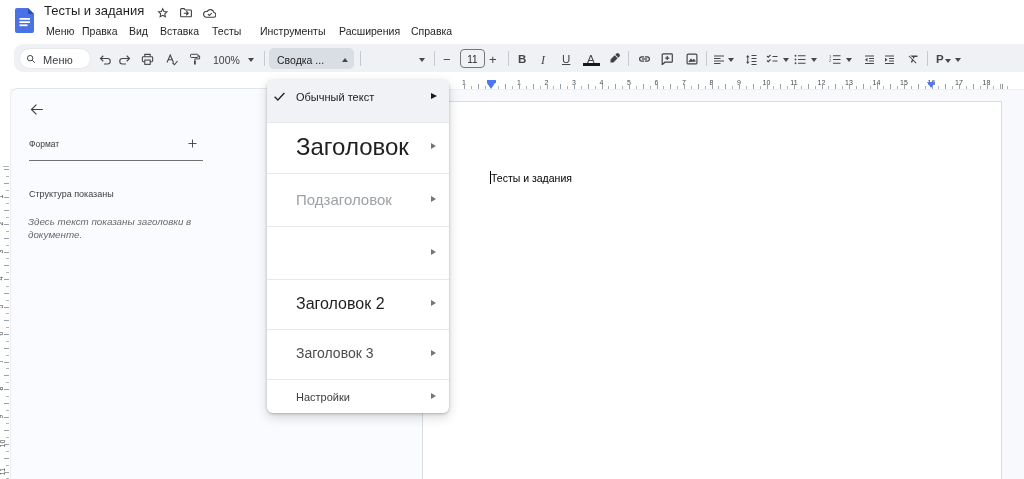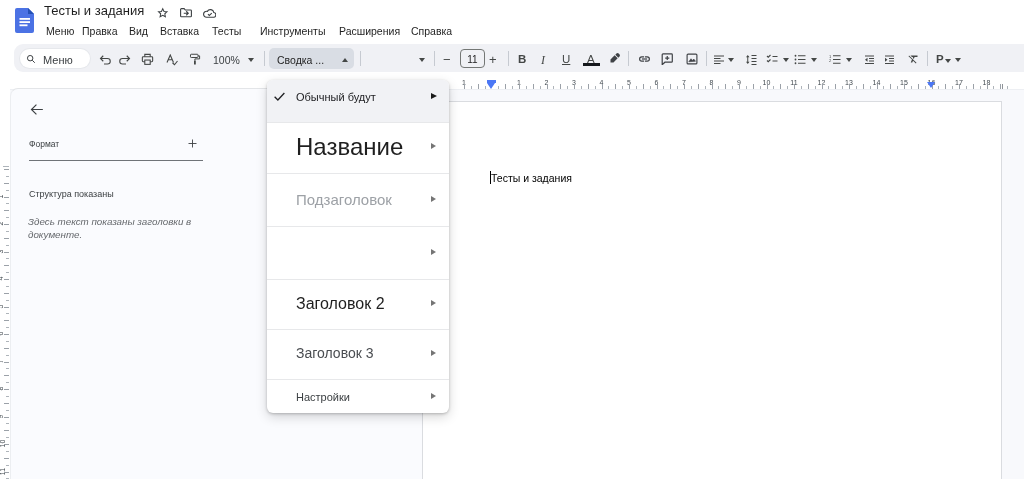--- a/index.html
+++ b/index.html
@@ -362,24 +362,24 @@
 <div class="abs" style="left:29px;top:159.5px;width:174px;height:1px;background:#6f7378;"></div>
 <div class="abs" style="left:29px;top:189px;font-size:9px;font-weight:500;color:#3c4043;">Структура показаны</div>
 <div class="abs" style="left:28px;top:215px;font-size:9.8px;font-style:italic;color:#66696d;width:166px;line-height:13px;">Здесь текст показаны заголовки в документе.</div>
 
 <div class="abs" style="left:267px;top:80px;width:182px;height:333px;background:#fff;border-radius:6px;box-shadow:0 1px 3px rgba(0,0,0,.22), 0 4px 12px rgba(0,0,0,.16);">
 
   <div class="abs" style="left:0;top:0;width:100%;height:42px;background:#f1f2f5;border-radius:6px 6px 0 0;"></div>
   <svg class="abs" style="position:absolute;left:6px;top:10px" width="13" height="13" viewBox="0 0 24 24" fill="none" stroke="#202124" stroke-width="2.4">
     <path d="M3 12.5 L9 18.5 L21 5.5"></path>
   </svg>
-  <div class="abs" style="left:29px;top:11px;font-size:11px;color:#202124;">Обычный будут</div>
+  <div class="abs" style="left:29px;top:11px;font-size:11px;color:#202124;">Обычный текст</div>
   <div class="abs" style="right:12px;top:13px;width:0;height:0;border-left:6px solid #1a1a1a;border-top:3.5px solid transparent;border-bottom:3.5px solid transparent;"></div>
   <div class="ddsep" style="top:42px;"></div>
-  <div class="abs" style="left:29px;top:53px;font-size:24px;color:#1f1f1f;">Название</div>
+  <div class="abs" style="left:29px;top:53px;font-size:24px;color:#1f1f1f;">Заголовок</div>
   <div class="ddarrow" style="top:63px;"></div>
   <div class="ddsep" style="top:93px;"></div>
   <div class="abs" style="left:29px;top:111px;font-size:15px;color:#9da1a6;">Подзаголовок</div>
   <div class="ddarrow" style="top:116px;"></div>
   <div class="ddsep" style="top:146px;"></div>
   <div class="ddarrow" style="top:169px;"></div>
   <div class="ddsep" style="top:199px;"></div>
   <div class="abs" style="left:29px;top:215px;font-size:16px;color:#1f1f1f;">Заголовок 2</div>
   <div class="ddarrow" style="top:220px;"></div>
   <div class="ddsep" style="top:249px;"></div>

